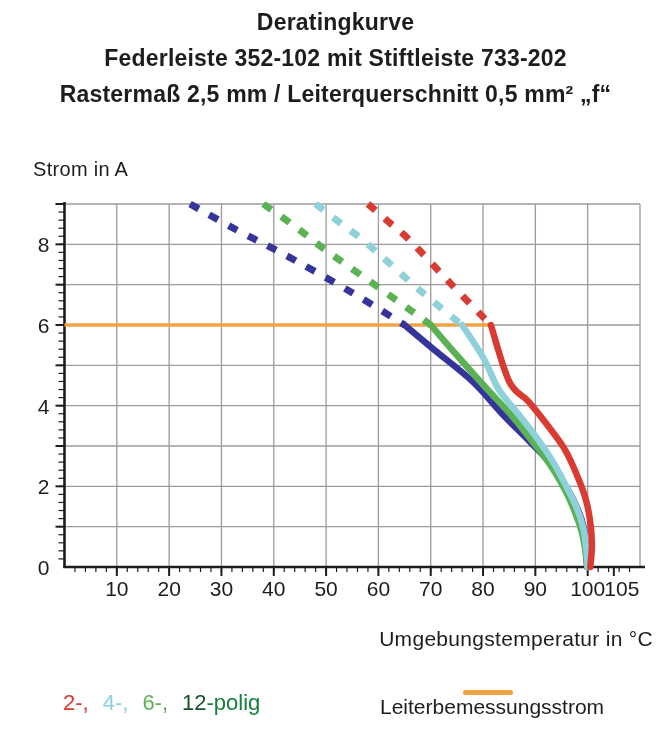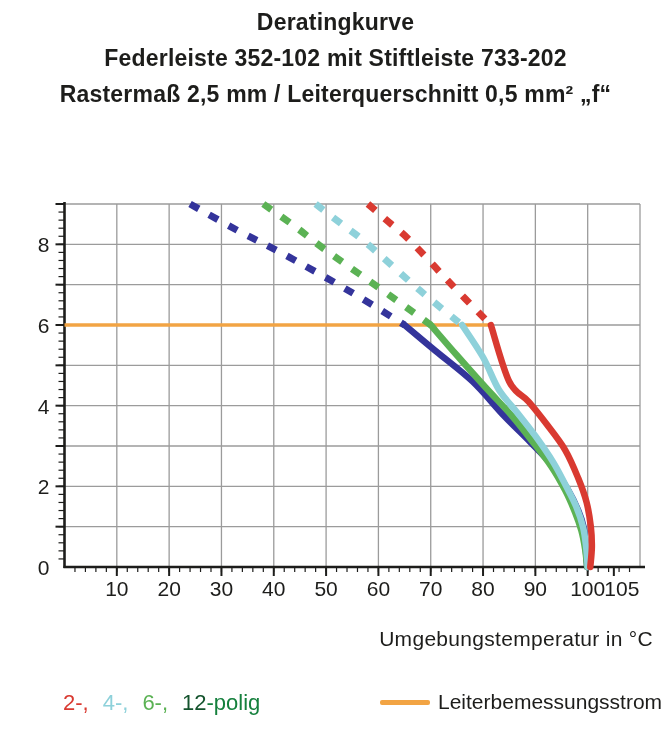--- a/index.html
+++ b/index.html
@@ -17,35 +17,36 @@
   .xlabel{
     position:absolute;top:627px;right:18px;font-size:21px;letter-spacing:0.3px;
   }
   svg.chart{position:absolute;left:0;top:0;}
   .legend{
     position:absolute;top:690px;left:63px;font-size:22px;display:flex;align-items:baseline;
   }
   .legend-item{margin-right:14px;}
   .legend-suffix{color:#15803d;}
   .legend2{
-    position:absolute;top:690px;left:380px;display:flex;align-items:center;font-size:21px;
+    position:absolute;top:690px;left:380px;display:flex;align-items:center;font-size:21px;flex-direction:column;
   }
   .swatch{width:50px;height:5px;border-radius:2px;margin-right:8px;flex:0 0 auto;}
 </style>
 </head>
 <body>
 
 <div class="page">
 
   <div class="titles">
     <div>Deratingkurve</div>
     <div>Federleiste 352-102 mit Stiftleiste 733-202</div>
     <div>Rastermaß 2,5 mm / Leiterquerschnitt 0,5 mm² „f“</div>
   </div>
 
+  <div class="ylabel">Strom in A</div>
 
   <svg id="chart" class="chart" width="671" height="732" viewBox="0 0 671 732">
       <line x1="116.81818181818181" y1="204" x2="116.81818181818181" y2="567" stroke="#9b9b9b" stroke-width="1.3"></line>
       <line x1="169.13636363636363" y1="204" x2="169.13636363636363" y2="567" stroke="#9b9b9b" stroke-width="1.3"></line>
       <line x1="221.45454545454547" y1="204" x2="221.45454545454547" y2="567" stroke="#9b9b9b" stroke-width="1.3"></line>
       <line x1="273.77272727272725" y1="204" x2="273.77272727272725" y2="567" stroke="#9b9b9b" stroke-width="1.3"></line>
       <line x1="326.09090909090907" y1="204" x2="326.09090909090907" y2="567" stroke="#9b9b9b" stroke-width="1.3"></line>
       <line x1="378.40909090909093" y1="204" x2="378.40909090909093" y2="567" stroke="#9b9b9b" stroke-width="1.3"></line>
       <line x1="430.72727272727275" y1="204" x2="430.72727272727275" y2="567" stroke="#9b9b9b" stroke-width="1.3"></line>
       <line x1="483.04545454545456" y1="204" x2="483.04545454545456" y2="567" stroke="#9b9b9b" stroke-width="1.3"></line>

